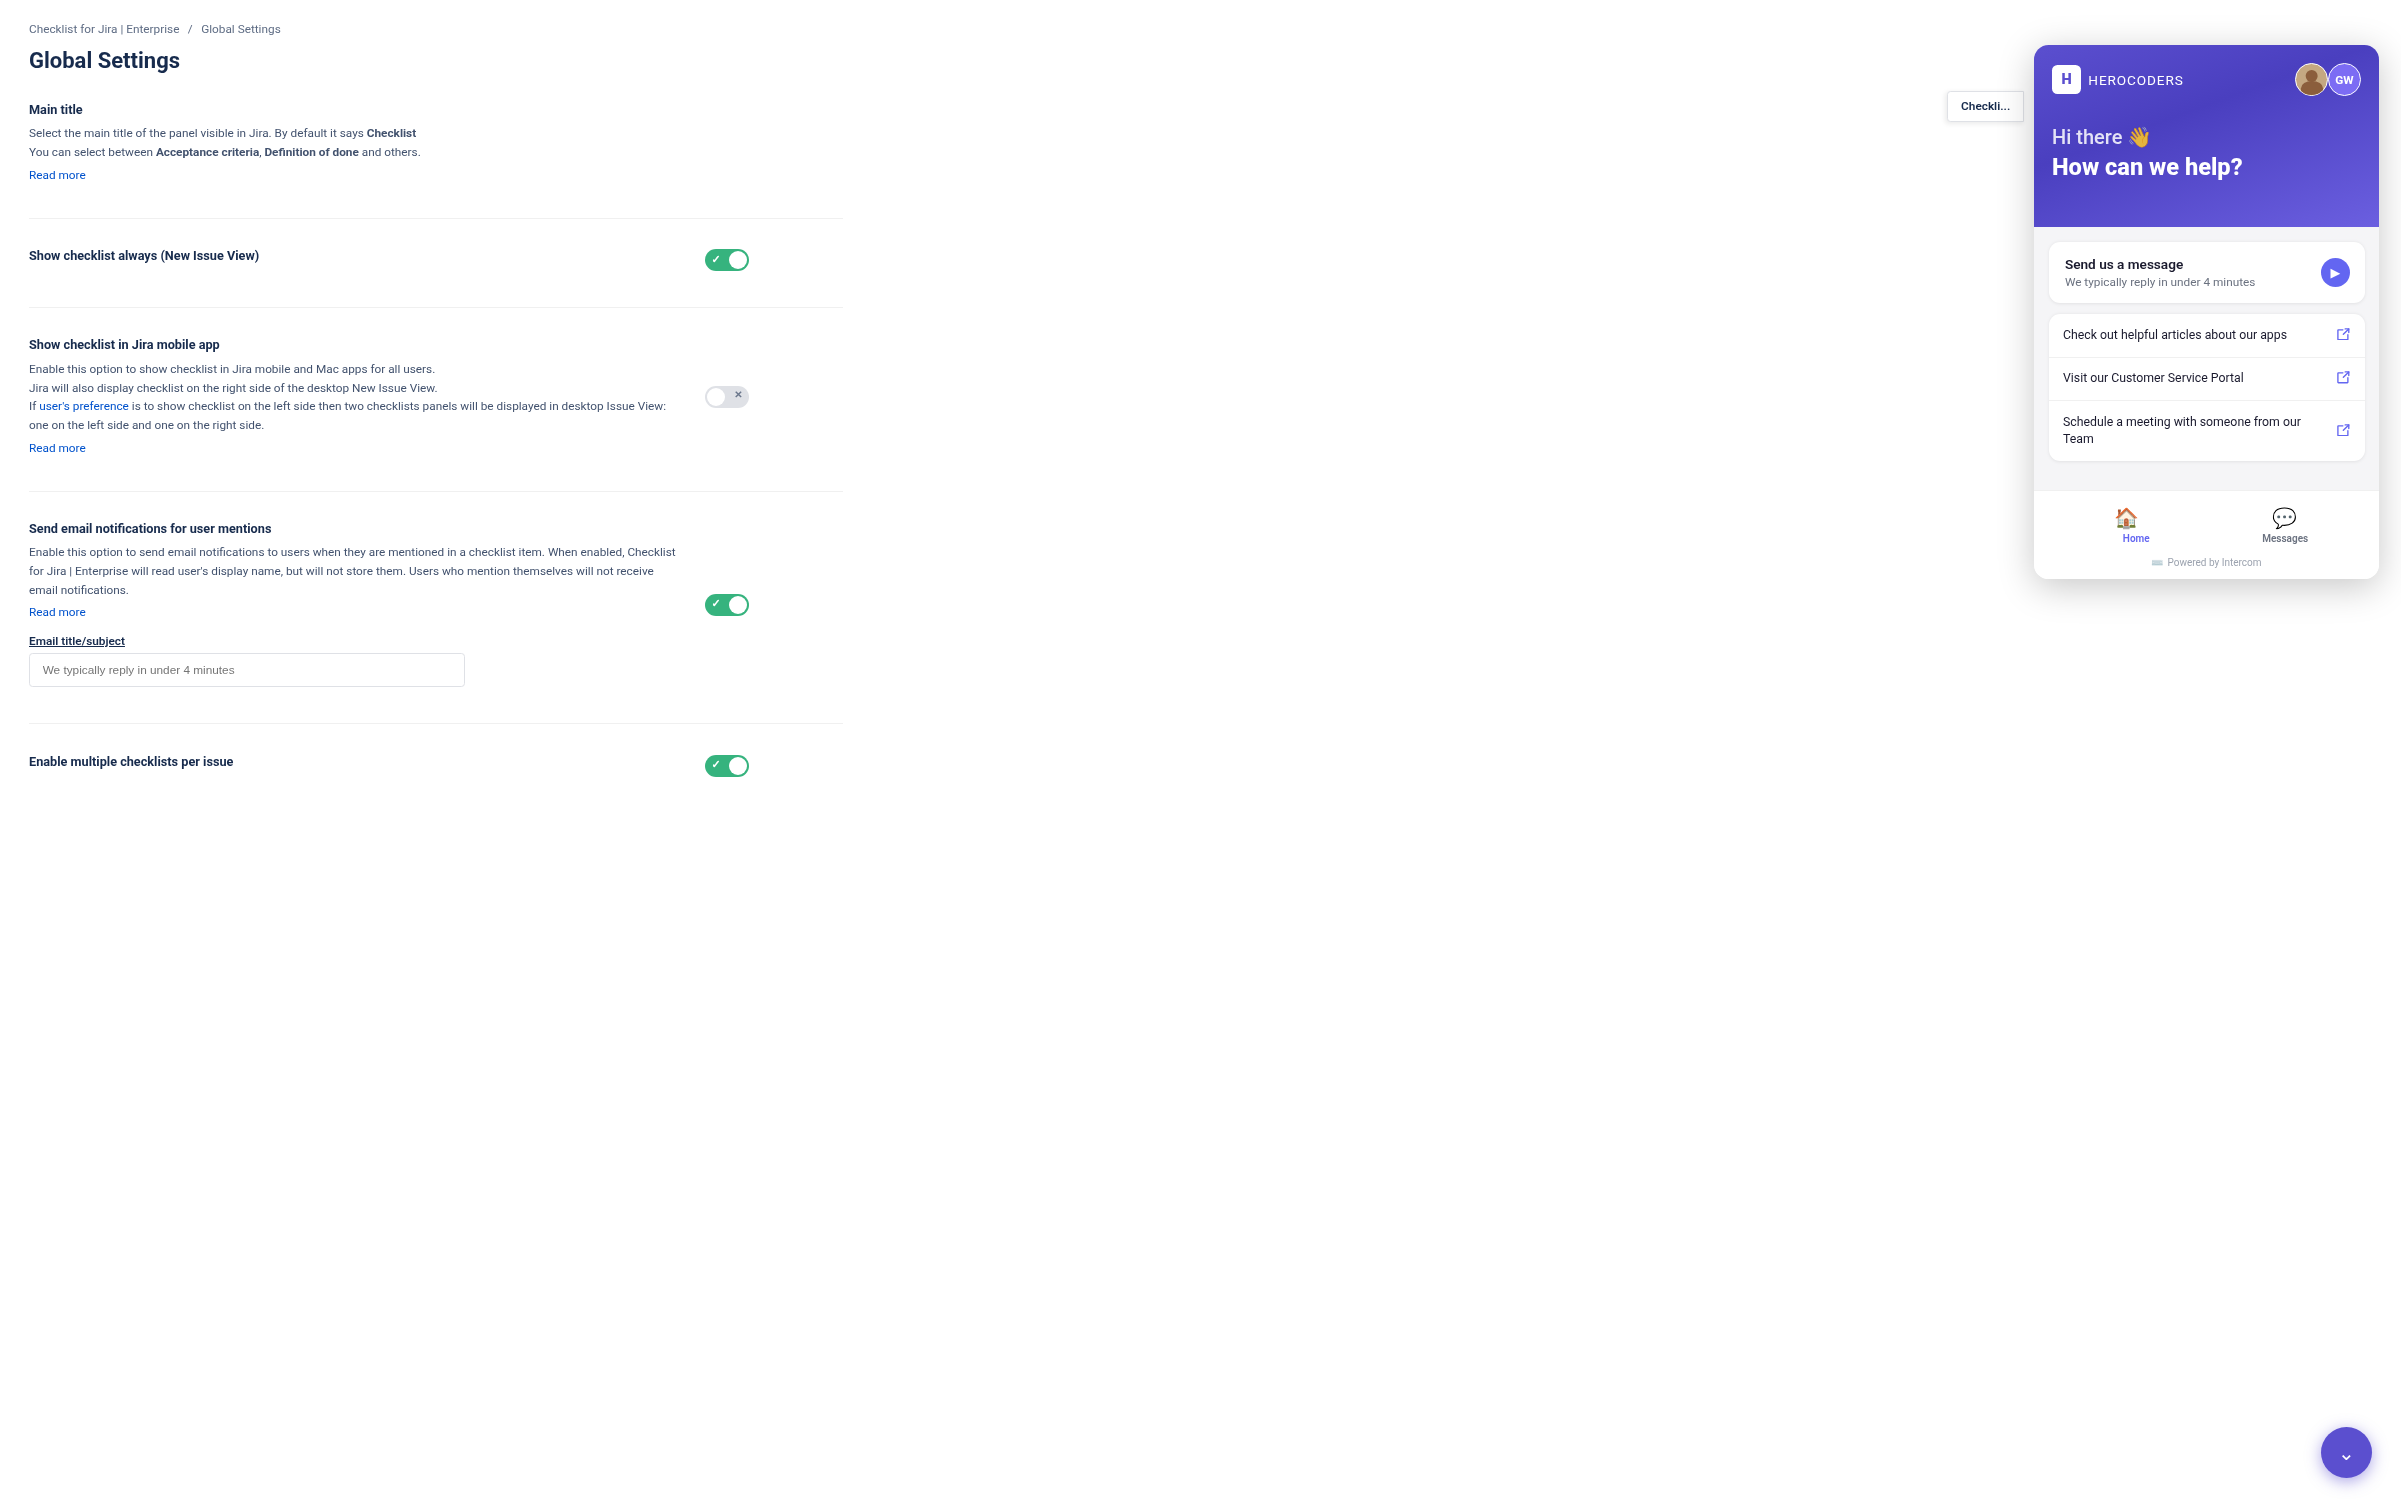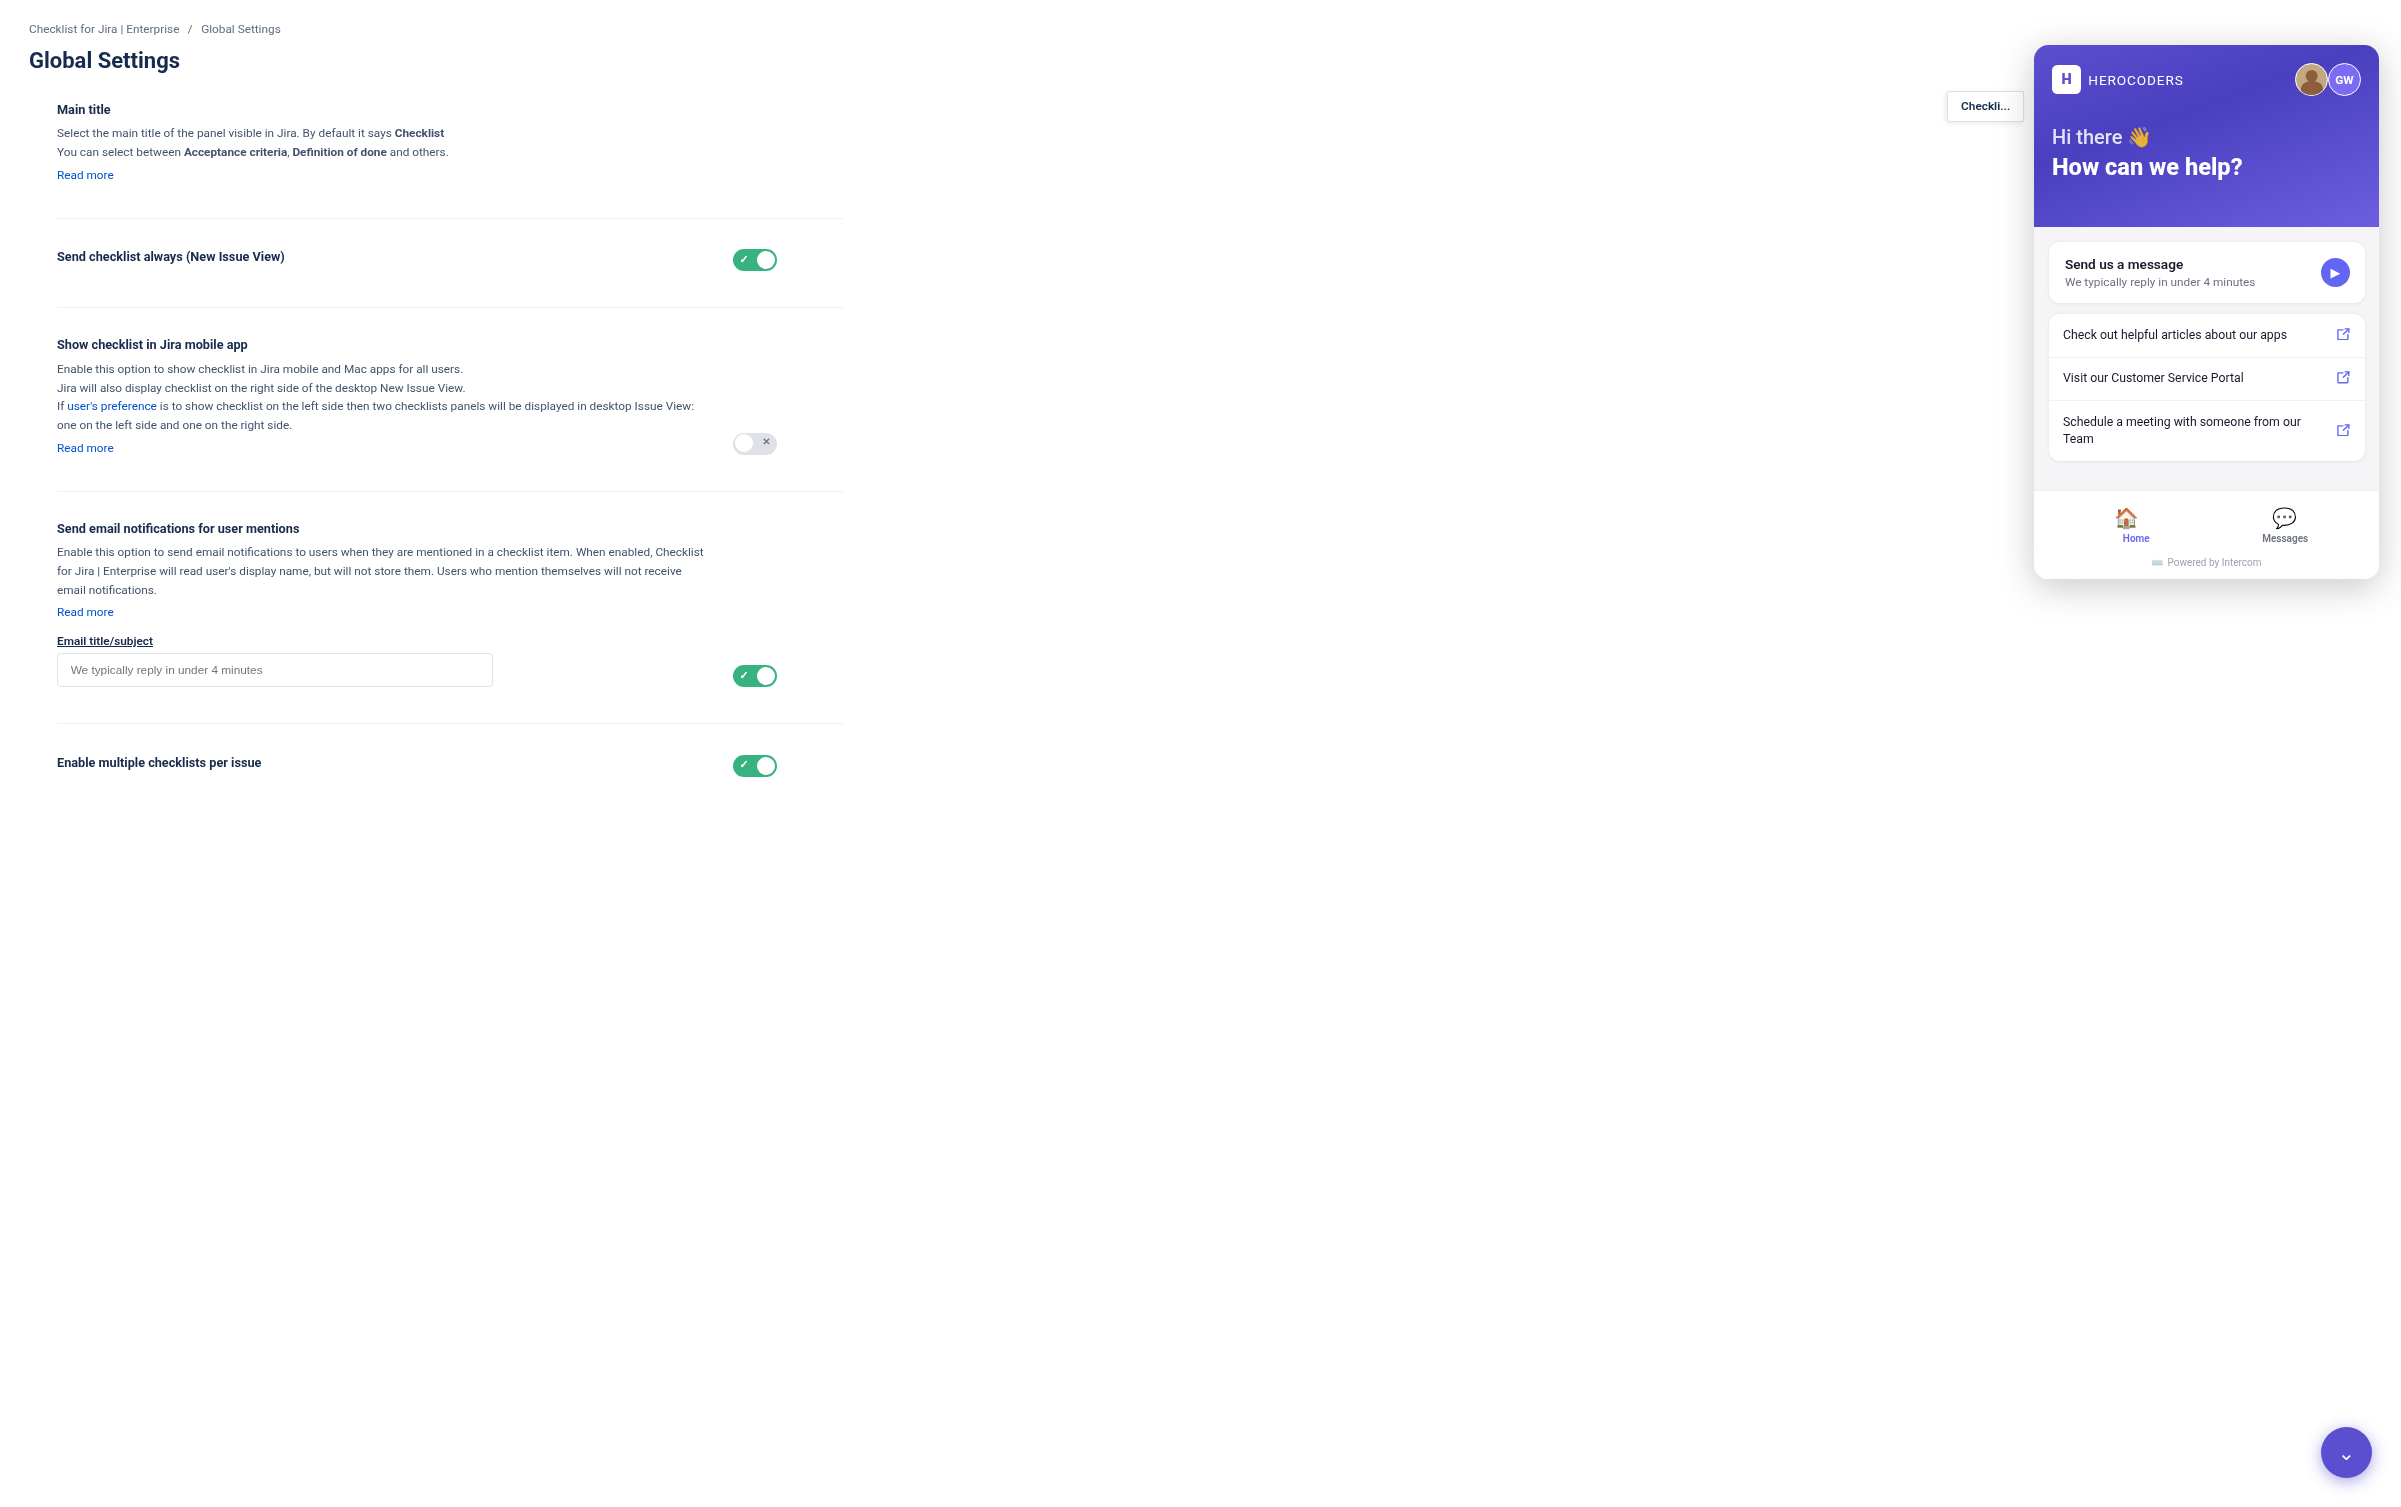--- a/index.html
+++ b/index.html
@@ -28,26 +28,25 @@
     .page-title {
       font-size: 22px;
       font-weight: 700;
       color: #172b4d;
       margin-bottom: 29px;
     }
 
     
     .settings-section {
       display: flex;
-      align-items: flex-end;
+      align-items: center;
       margin-bottom: 29px;
       padding-bottom: 36px;
       border-bottom: 0.9px solid #f0f0f0;
       gap: 22px;
-      margin-left: 28px;
     }
     .settings-section:last-of-type { border-bottom: none; }
 
     .section-content { flex: 1; max-width: 654px; }
 
     .section-title {
       font-size: 12.7px;
       font-weight: 700;
       color: #172b4d;
       margin-bottom: 7.3px;
@@ -433,21 +432,21 @@
       <div class="section-desc">
         Select the main title of the panel visible in Jira. By default it says <span class="bold">Checklist</span><br>
         You can select between <span class="bold">Acceptance criteria</span>, <span class="bold">Definition of done</span> and others.
       </div>
       <a class="read-more" href="#">Read more</a>
     </div>
   </div>
 
   <div class="settings-section">
     <div class="section-content">
-      <div class="section-title">Send checklist always (New Issue View)</div>
+      <div class="section-title">Show checklist always (New Issue View)</div>
     </div>
     <div class="toggle-container">
       <div class="toggle on">
         <div class="toggle-knob"></div>
       </div>
     </div>
   </div>
 
   <div class="settings-section">
     <div class="section-content">

